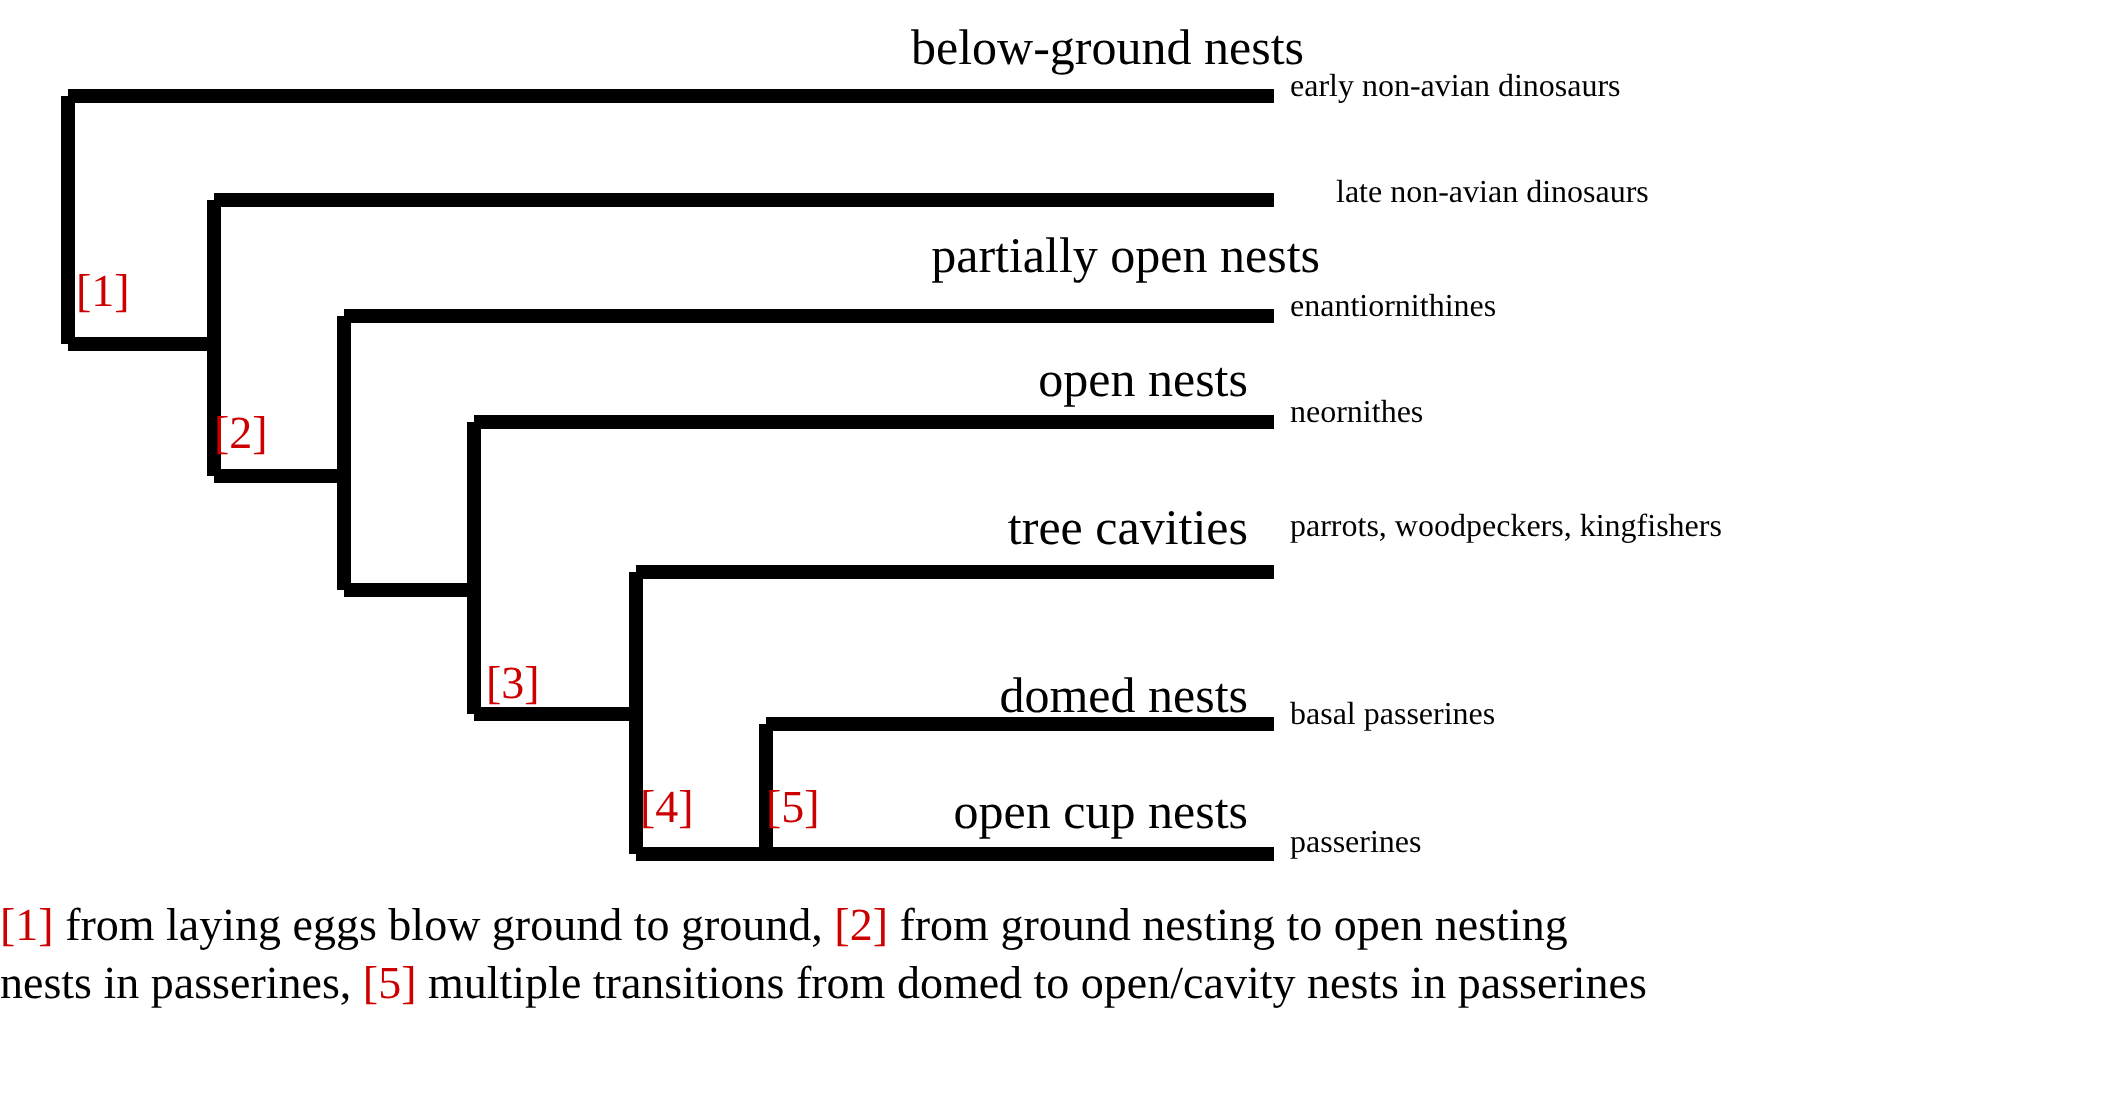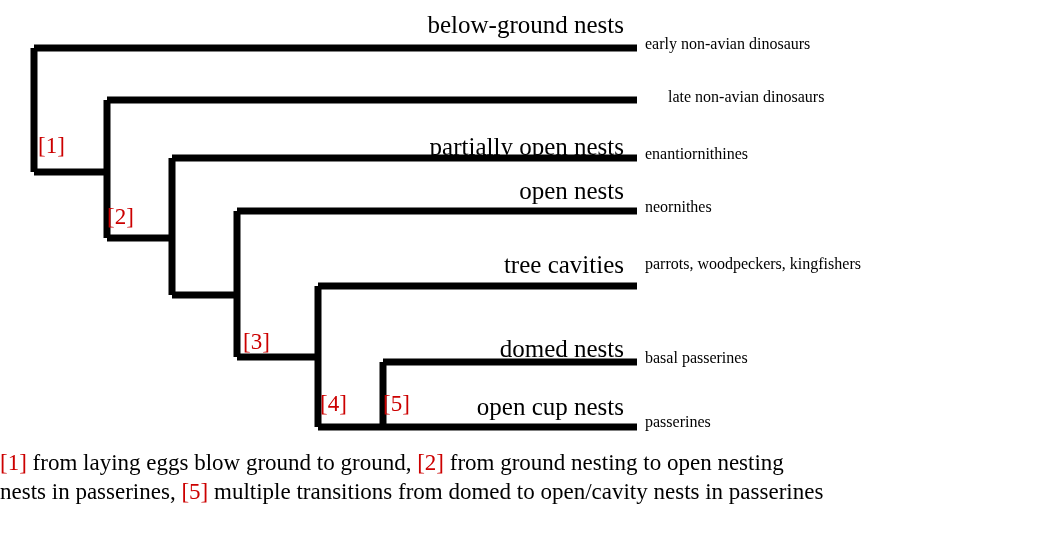--- a/index.html
+++ b/index.html
@@ -100,22 +100,22 @@
 
       <path d="M 318 427 L 383 427"></path>
       <path d="M 383 362 L 383 427"></path>
 
       <path d="M 383 362 L 637 362"></path>
 
       <path d="M 383 427 L 637 427"></path>
     </g>
   </svg>
 
-  <div class="nest-label" style="left:0px; top:12px; width:624px;">below-ground nests</div>
-  <div class="nest-label" style="left:0px; top:134px; width:624px;">partially open nests</div>
+  <div class="nest-label" style="left:0px; top:12px; width:624px;padding-left:28px;">below-ground nests</div>
+  <div class="nest-label" style="left:0px; top:116px; width:624px;padding-left:36px;">partially open nests</div>
   <div class="nest-label" style="left:0px; top:178px; width:624px;">open nests</div>
   <div class="nest-label" style="left:0px; top:252px; width:624px;">tree cavities</div>
   <div class="nest-label" style="left:0px; top:323px; width:624px;margin-top:13px;">domed nests</div>
   <div class="nest-label" style="left:0px; top:394px; width:624px;">open cup nests</div>
 
   <div class="taxon-label" style="left:645px; top:36px;">early non-avian dinosaurs</div>
   <div class="taxon-label" style="left:645px; top:89px;margin-left:23px;">late non-avian dinosaurs</div>
   <div class="taxon-label" style="left:645px; top:146px;">enantiornithines</div>
   <div class="taxon-label" style="left:645px; top:199px;">neornithes</div>
   <div class="taxon-label" style="left:645px; top:256px;">parrots, woodpeckers, kingfishers</div>

